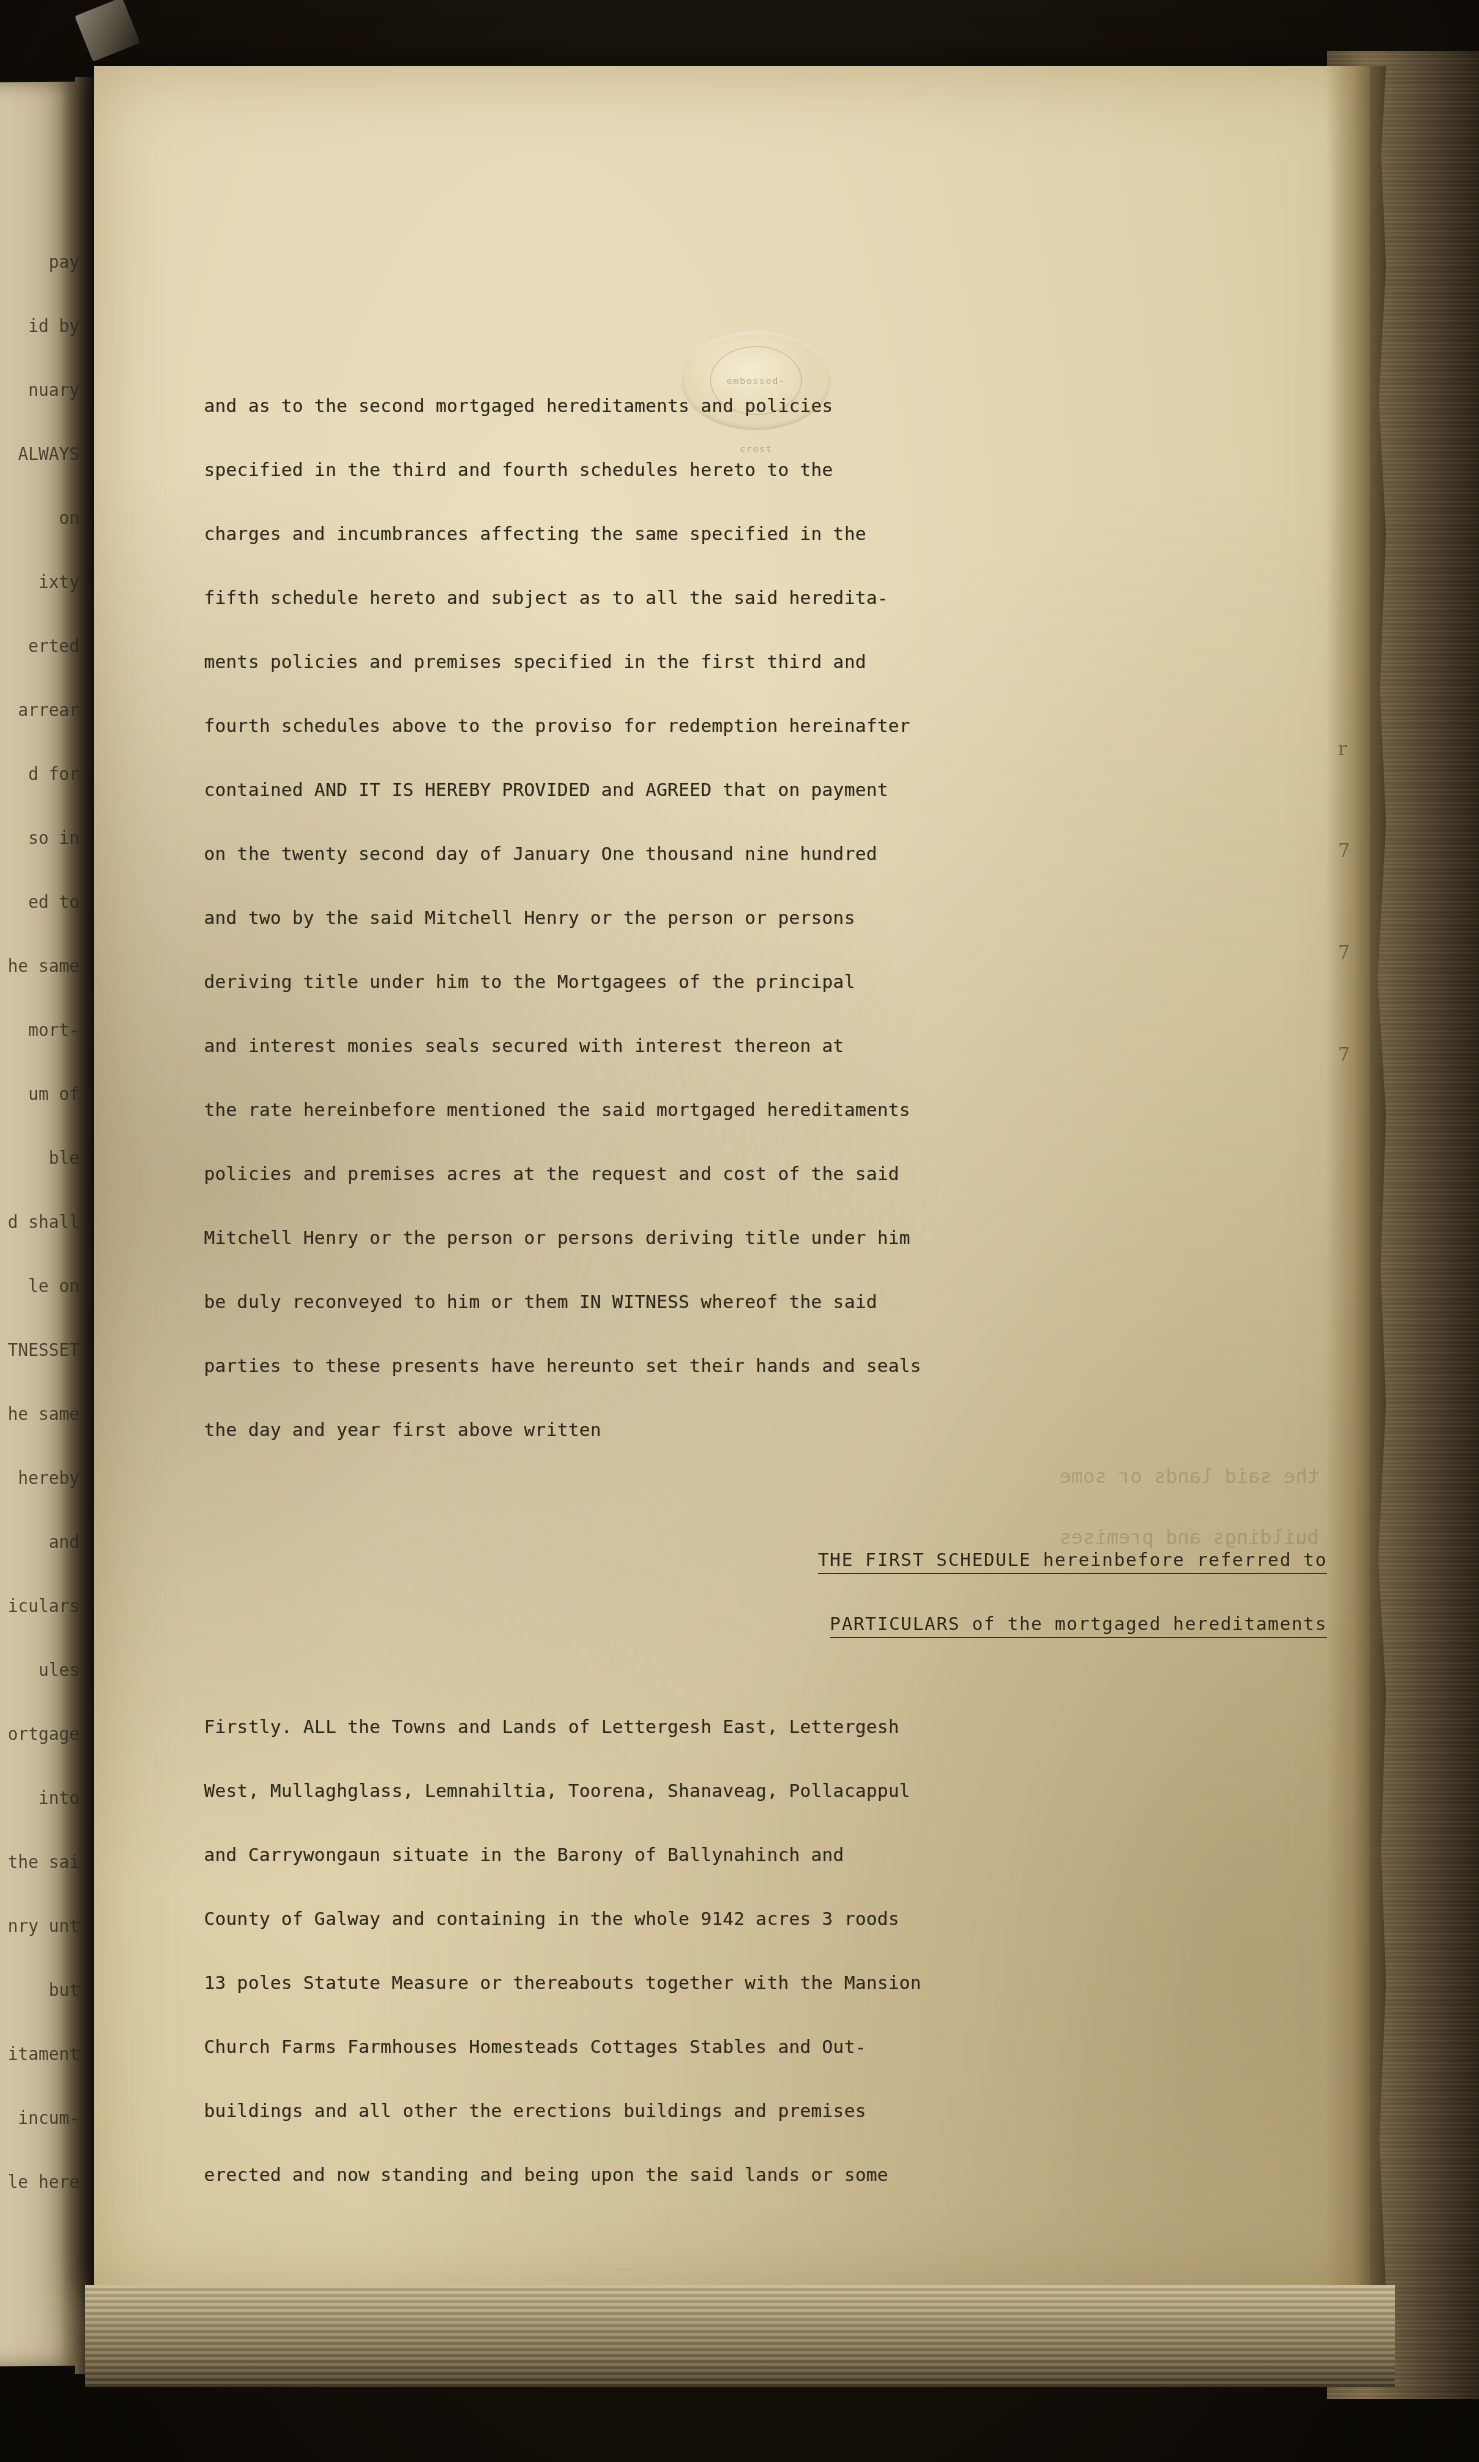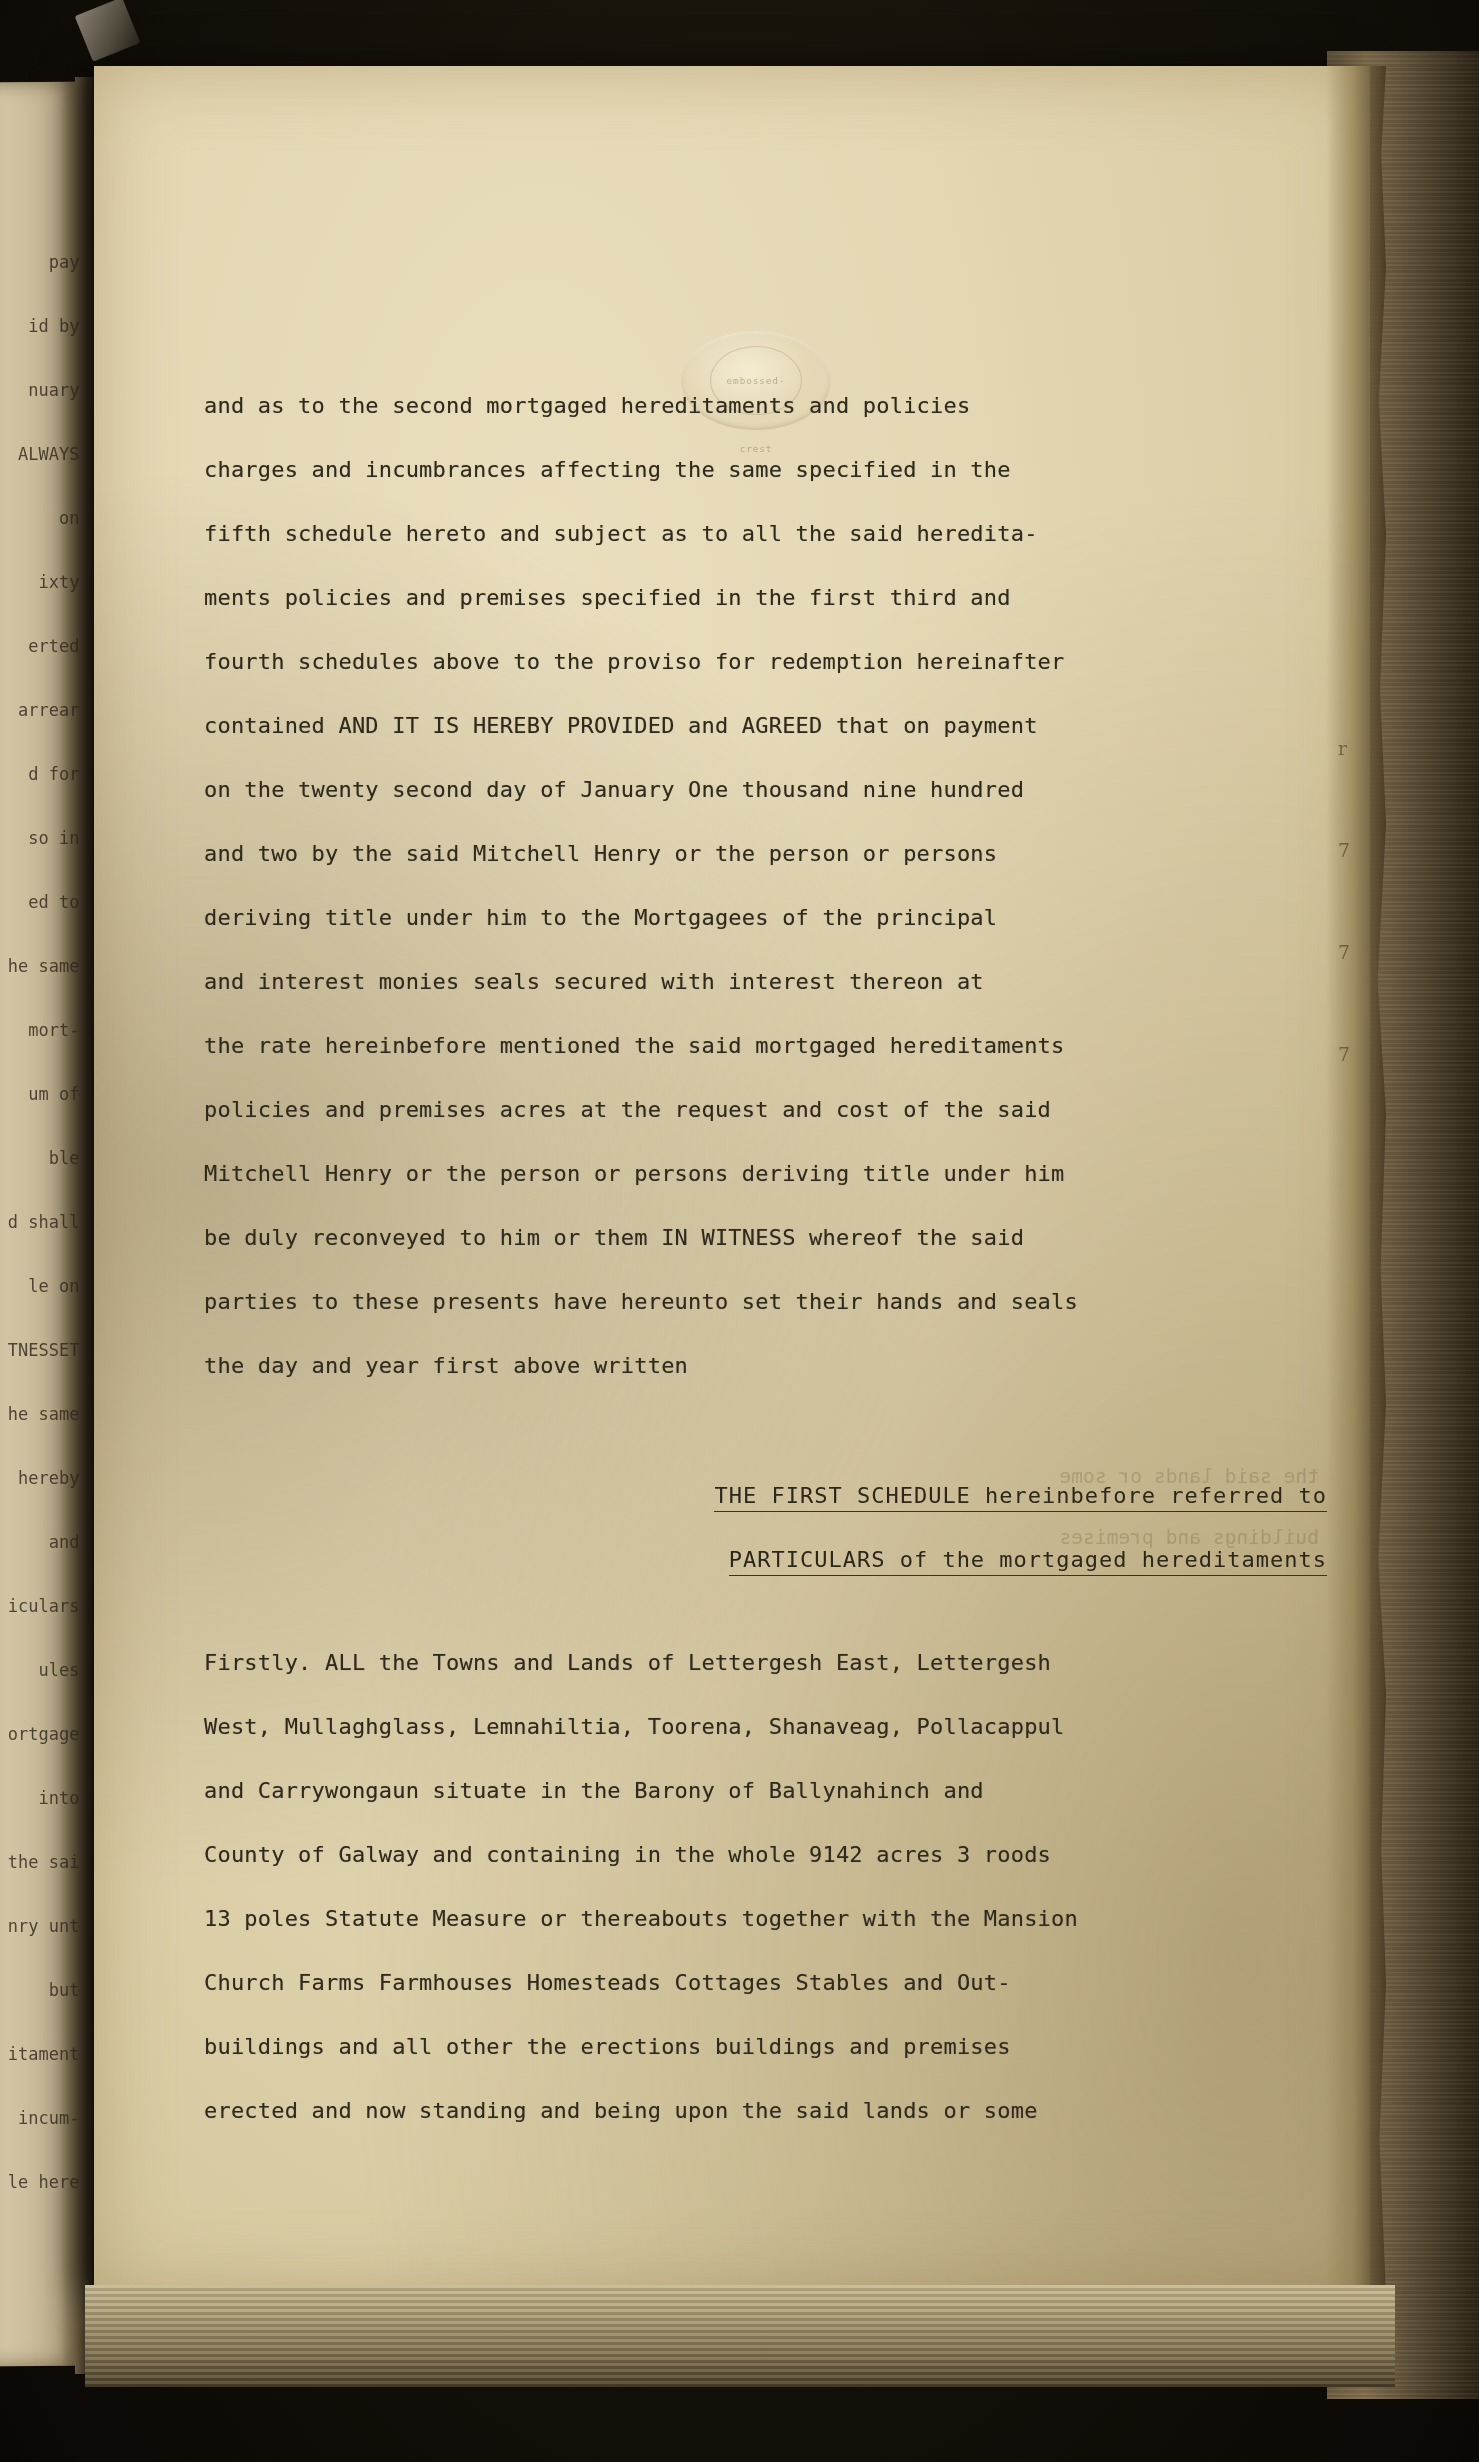--- a/index.html
+++ b/index.html
@@ -135,21 +135,21 @@
     letter-spacing: 0.9px;
   }
 
   
   .doc-body {
     position: absolute;
     left: 204px;
     top: 374px;
     width: 1123px;
     color: #2f2a1e;
-    font-size: 22px;
+    font-size: 18px;
     letter-spacing: 0.2px;
   }
   .tline {
     height: 64px;
     line-height: 64px;
     white-space: nowrap;
     text-shadow: 0 0 0.9px rgba(60,50,30,0.35);
   }
   .gap-sm { height: 39px; }
   .gap-md { height: 66px; }
@@ -275,20 +275,21 @@
   <div class="top-clip"></div>
 
   <div class="ghost">
       <div>the said lands or some</div>
       <div>buildings and premises</div>
     </div>
 
   <div class="doc-body">
     <div id="body-lines">
         <div class="tline">and as to the second mortgaged hereditaments and policies</div>
+        <div class="tline">specified in the third and fourth schedules hereto to the</div>
         <div class="tline">charges and incumbrances affecting the same specified in the</div>
         <div class="tline">fifth schedule hereto and subject as to all the said heredita-</div>
         <div class="tline">ments policies and premises specified in the first third and</div>
         <div class="tline">fourth schedules above to the proviso for redemption hereinafter</div>
         <div class="tline">contained AND IT IS HEREBY PROVIDED and AGREED that on payment</div>
         <div class="tline">on the twenty second day of January One thousand nine hundred</div>
         <div class="tline">and two by the said Mitchell Henry or the person or persons</div>
         <div class="tline">deriving title under him to the Mortgagees of the principal</div>
         <div class="tline">and interest monies seals secured with interest thereon at</div>
         <div class="tline">the rate hereinbefore mentioned the said mortgaged hereditaments</div>

